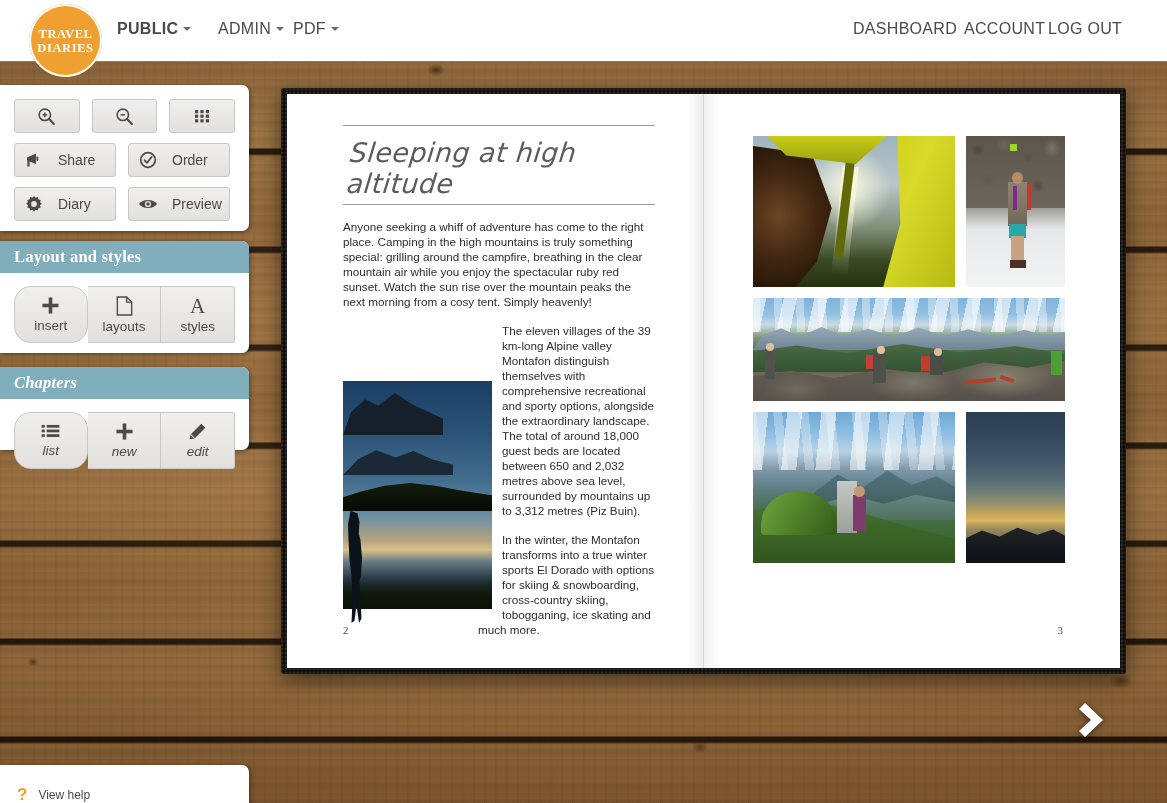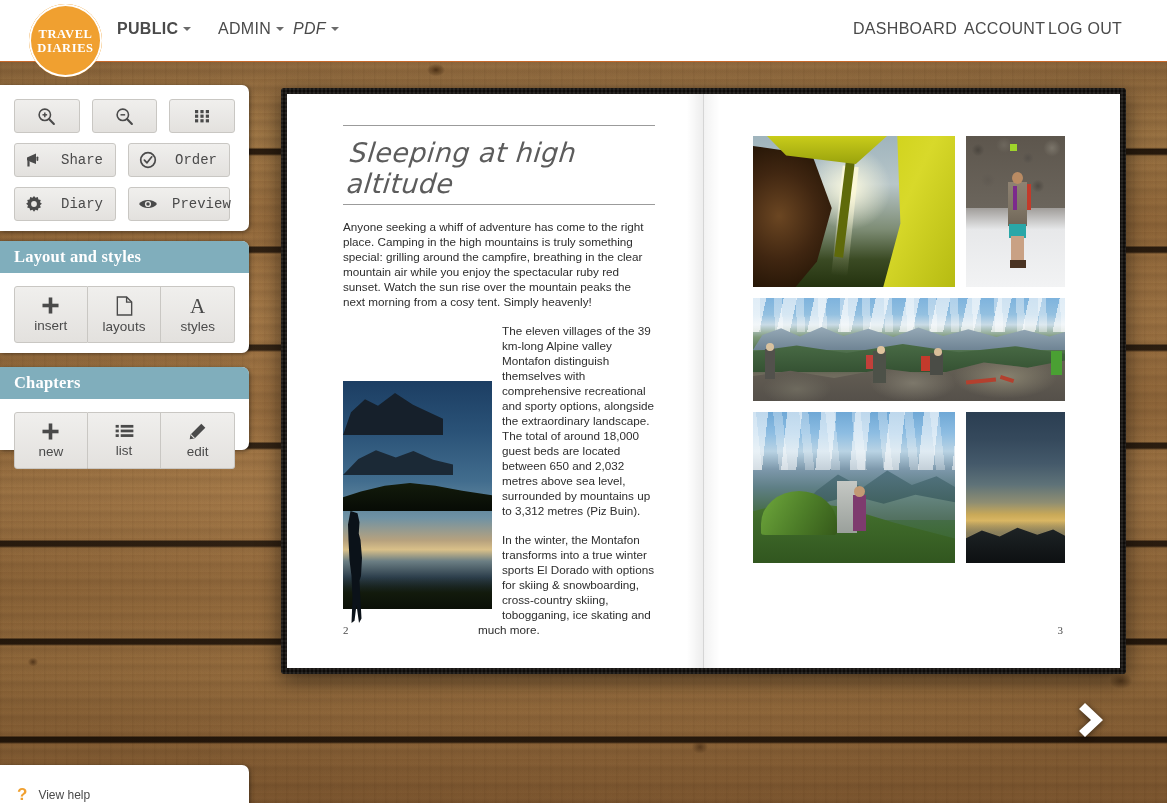--- a/index.html
+++ b/index.html
@@ -97,21 +97,21 @@
   }
   .caret {
     display: inline-block; margin-left: 5px;
     border-left: 4px solid transparent;
     border-right: 4px solid transparent;
     border-top: 4px solid #6b6b6b;
     vertical-align: 3px;
   }
   #nav-public { left: 117px; font-weight: bold; }
   #nav-admin  { left: 218px; }
-  #nav-pdf    { left: 293px; font-style: italic; }
+  #nav-pdf    { left: 293px; }
   #nav-dashboard { left: 853px; }
   #nav-account   { left: 964px; }
   #nav-logout    { left: 1048px; }
 
   #searchbox {
     position: absolute; left: 361px; top: 17px;
     width: 288px; height: 31px;
     display: flex;
   }
   #search-input {
@@ -131,21 +131,21 @@
     position: absolute; left: 0;
     width: 249px;
     background: #fff;
     border-top-right-radius: 7px;
     border-bottom-right-radius: 7px;
     box-shadow: 1px 1px 4px rgba(0,0,0,0.45);
     z-index: 30;
   }
   #panel-tools { top: 85px; height: 146px; }
   #panel-layout { top: 241px; height: 112px; }
-  #panel-chapters { top: 367px; height: 83px; }
+  #panel-chapters { top: 367px; height: 83px; font-style: italic; }
   #panel-help { top: 765px; height: 60px; border-bottom-right-radius: 0; }
 
   .panel-header {
     height: 32px;
     background: #80aebc;
     border-top-right-radius: 7px;
     display: flex; align-items: center;
     padding-left: 14px;
     color: #fff;
     font-family: "Liberation Serif", serif;
@@ -161,32 +161,32 @@
     border: 1px solid #c9c7c3;
     border-radius: 3px;
     display: flex; align-items: center; justify-content: center;
     cursor: pointer;
     color: #4a4a4a;
     font-size: 14px;
   }
   .tbtn-icononly { width: 67px; height: 34px; }
   .tbtn-wide { width: 102px; height: 34px; gap: 14px; }
   .tbtn-wide .ic { width: 20px; display:flex; align-items:center; justify-content:center;}
-  .tbtn-wide .lbl { width: 48px; text-align: center; font-size: 14px; font-family: Liberation Mono, monospace; }
+  .tbtn-wide .lbl { width: 48px; text-align: left; font-size: 14px; }
 
   .seg {
     width: 74px; height: 57px;
     background: linear-gradient(to bottom, #f0efed 0%, #e3e1de 100%);
     border: 1px solid #c9c7c3;
     display: flex; flex-direction: column;
     align-items: center; justify-content: center;
     gap: 3px; cursor: pointer; color: #4a4a4a;
   }
   .seg + .seg { border-left: none; }
-  .seg:first-child { border-top-left-radius: 3px; border-bottom-left-radius: 3px; }
+  .seg:first-child { border-top-left-radius: 3px; border-bottom-left-radius: 3px; border-radius: 17px; }
   .seg:last-child { border-top-right-radius: 3px; border-bottom-right-radius: 3px; }
   .seg .lbl { font-size: 13.5px; }
 
   #help-row {
     display: flex; align-items: center; gap: 11px;
     padding: 20px 0 0 17px;
   }
   #help-q { color: #f0a030; font-size: 17px; font-weight: bold; }
   #help-label { color: #4a4a4a; font-size: 12px; }
 
@@ -614,41 +614,41 @@
       <span class="lbl">styles</span>
     </div>
   </div>
 </div>
 
 <div class="panel" id="panel-chapters">
   <div class="panel-header">Chapters</div>
   <div class="btn-row tight" style="padding-top:13px;">
     <div class="seg">
       <span>
-        <svg class="icon-svg" width="19" height="19" viewBox="0 0 18 18">
-          <rect x="7.3" y="1.4" width="3.4" height="15.2" fill="#4a4a4a"></rect>
-          <rect x="1.4" y="7.3" width="15.2" height="3.4" fill="#4a4a4a"></rect>
-        </svg>
-      </span>
-      <span class="lbl">new</span>
-    </div>
-    <div class="seg">
-      <span>
         <svg class="icon-svg" width="19" height="16" viewBox="0 0 18 15">
           <g fill="#4a4a4a">
             <rect x="0.6" y="0.8" width="3" height="2.6"></rect>
               <rect x="5.4" y="0.8" width="12" height="2.6"></rect>
             <rect x="0.6" y="5.2" width="3" height="2.6"></rect>
               <rect x="5.4" y="5.2" width="12" height="2.6"></rect>
             <rect x="0.6" y="9.6" width="3" height="2.6"></rect>
               <rect x="5.4" y="9.6" width="12" height="2.6"></rect>
           </g>
         </svg>
       </span>
       <span class="lbl">list</span>
+    </div>
+    <div class="seg">
+      <span>
+        <svg class="icon-svg" width="19" height="19" viewBox="0 0 18 18">
+          <rect x="7.3" y="1.4" width="3.4" height="15.2" fill="#4a4a4a"></rect>
+          <rect x="1.4" y="7.3" width="15.2" height="3.4" fill="#4a4a4a"></rect>
+        </svg>
+      </span>
+      <span class="lbl">new</span>
     </div>
     <div class="seg">
       <span>
         <svg class="icon-svg" width="19" height="19" viewBox="0 0 18 18">
           <path d="M12.6 1.6 L16.4 5.4 L6.2 15.6 L1.6 16.4 L2.4 11.8 Z" fill="#4a4a4a"></path>
           <path d="M2.4 11.8 L6.2 15.6" stroke="#e8e6e3" stroke-width="1"></path>
         </svg>
       </span>
       <span class="lbl">edit</span>
     </div>

